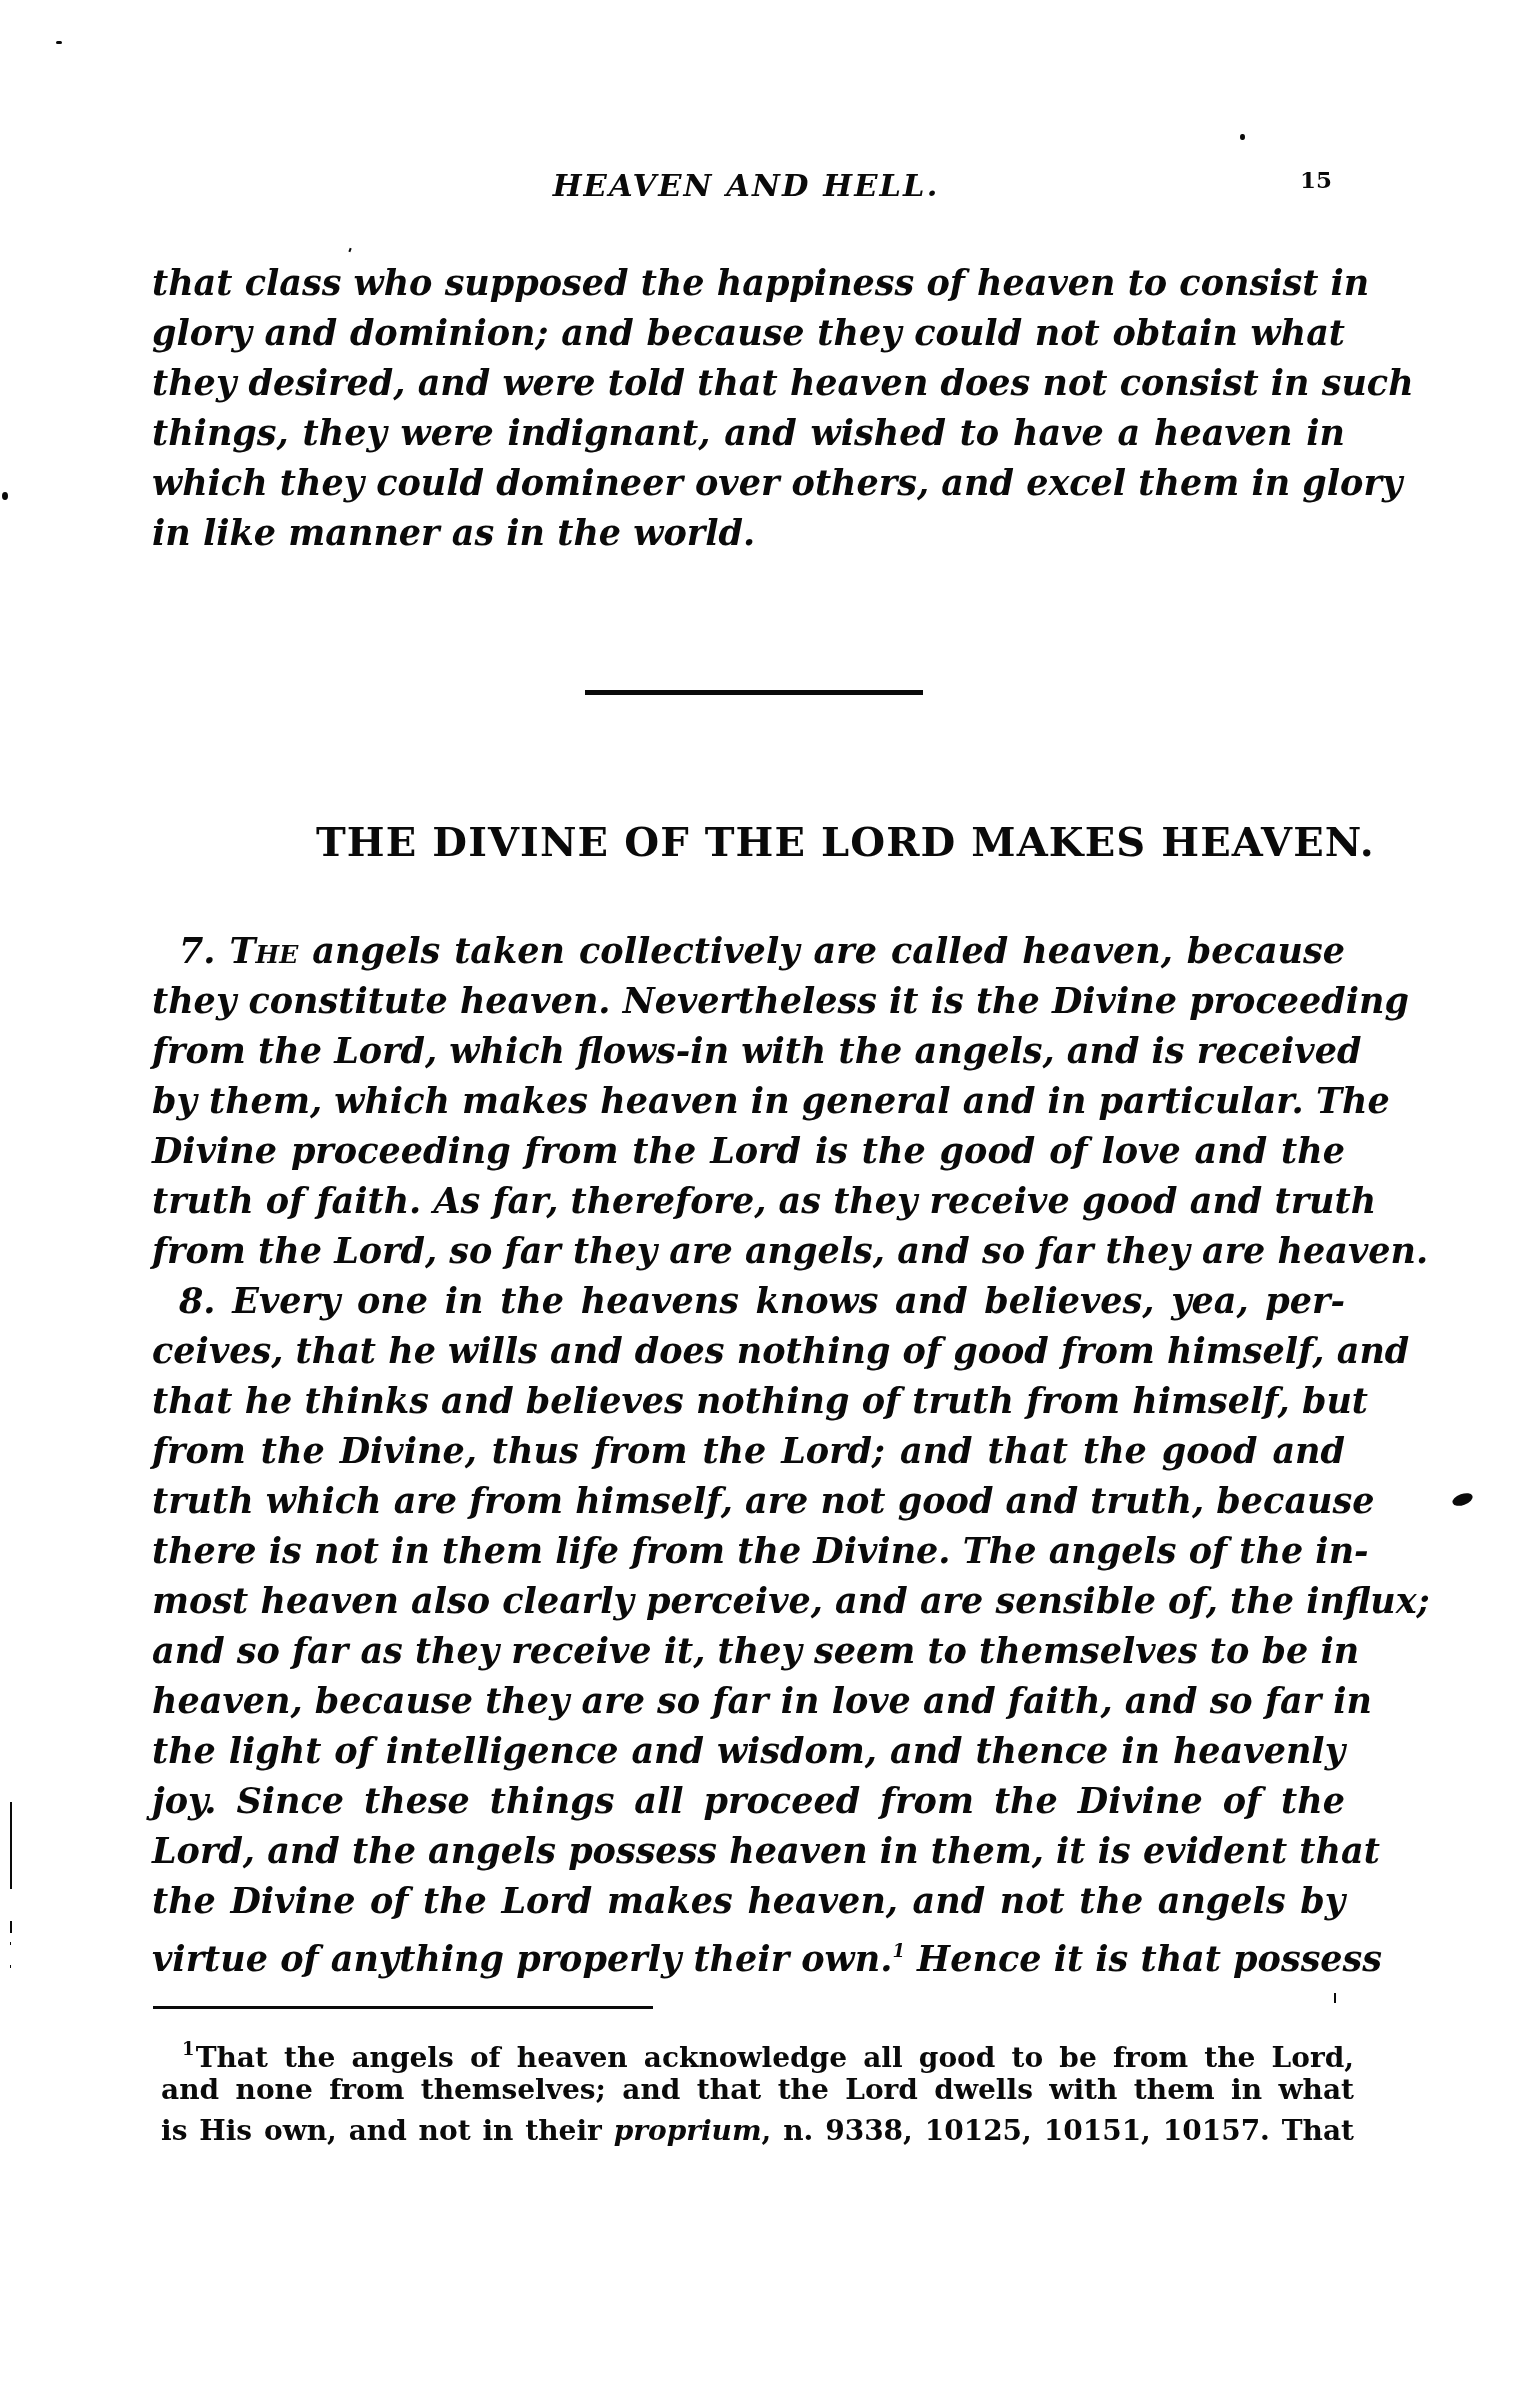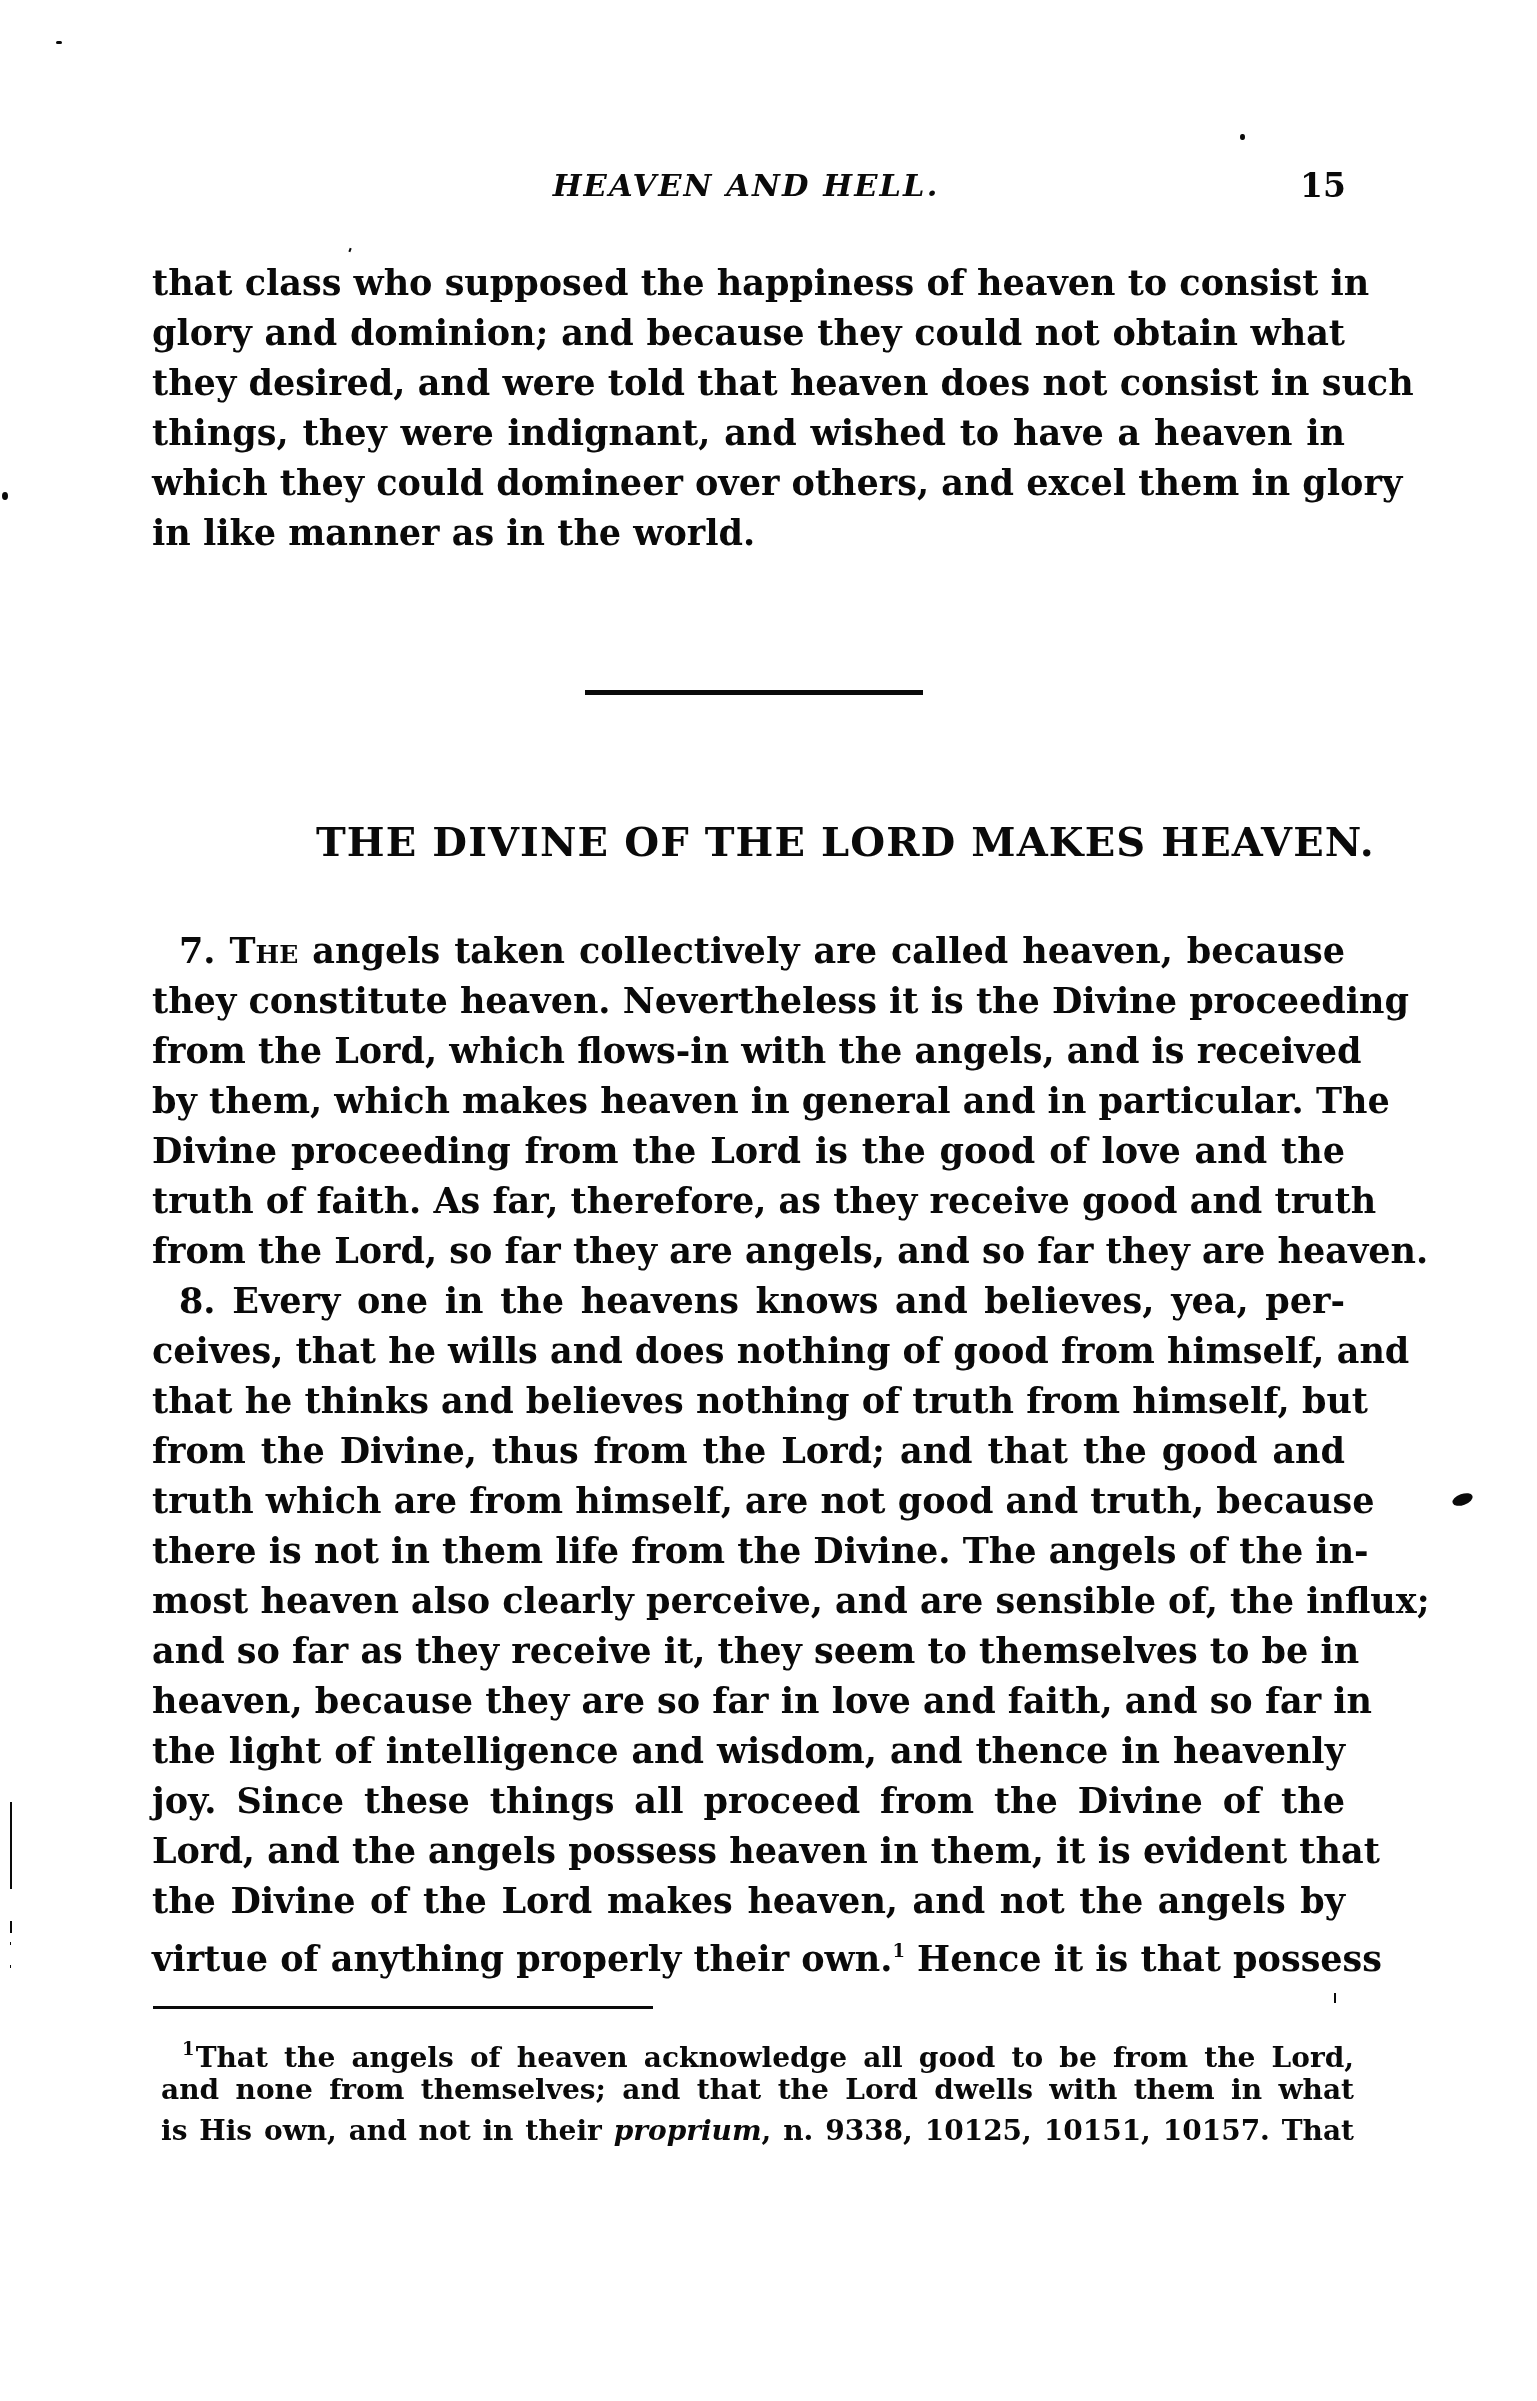--- a/index.html
+++ b/index.html
@@ -10,28 +10,28 @@
   }
   .page { position: absolute; left: 0; top: 0; width: 1537px; height: 2401px; }
 
   .running-head {
     position: absolute; left: 509px; top: 167px; width: 474px;
     font-style: italic; font-weight: bold; font-size: 30.5px; letter-spacing: 2.1px;
     text-align: center; white-space: nowrap;
   }
   .page-number {
     position: absolute; left: 1300px; top: 166px;
-    font-size: 33px; font-weight: bold;
+    font-size: 23px; font-weight: bold;
   }
 
   .col { position: absolute; left: 152px; width: 1193px; }
   .line {
     display: block; height: 50px; line-height: 50px;
     font-size: 35px; font-weight: bold; white-space: nowrap;
-    text-align: justify; text-align-last: justify;
+    text-align: justify; text-align-last: justify; font-style: italic;
   }
   .line.last { text-align-last: left; }
   .line.indent { padding-left: 27px; }
 
   .block1 { top: 258px; }
   .section-rule {
     position: absolute; left: 585px; top: 690px; width: 338px; height: 4.7px;
     background: #0a0a0a;
   }
   .section-heading {

